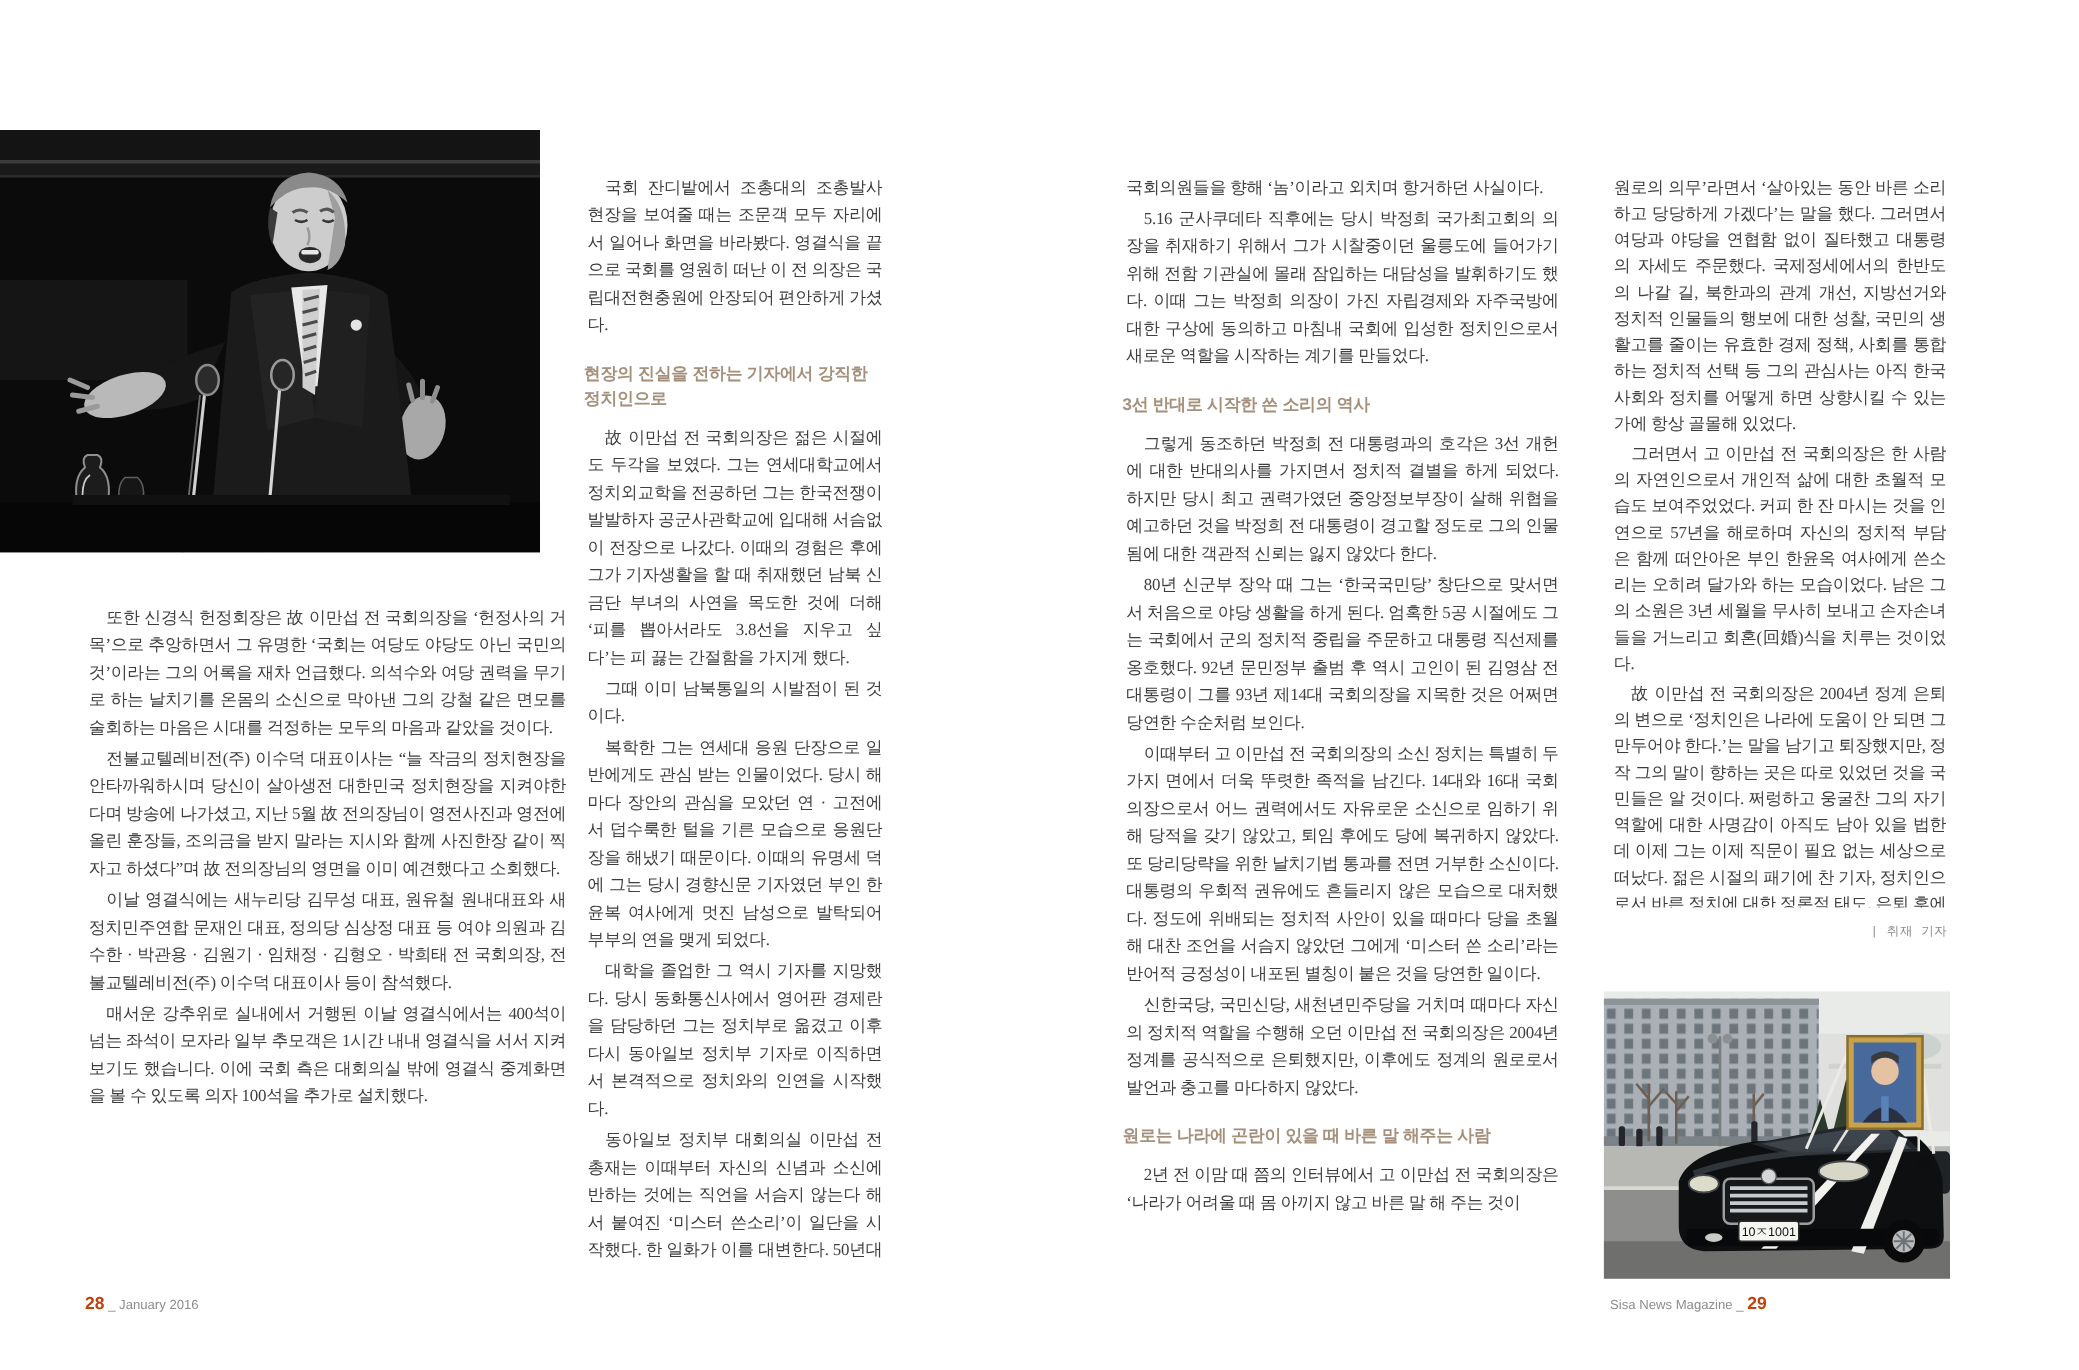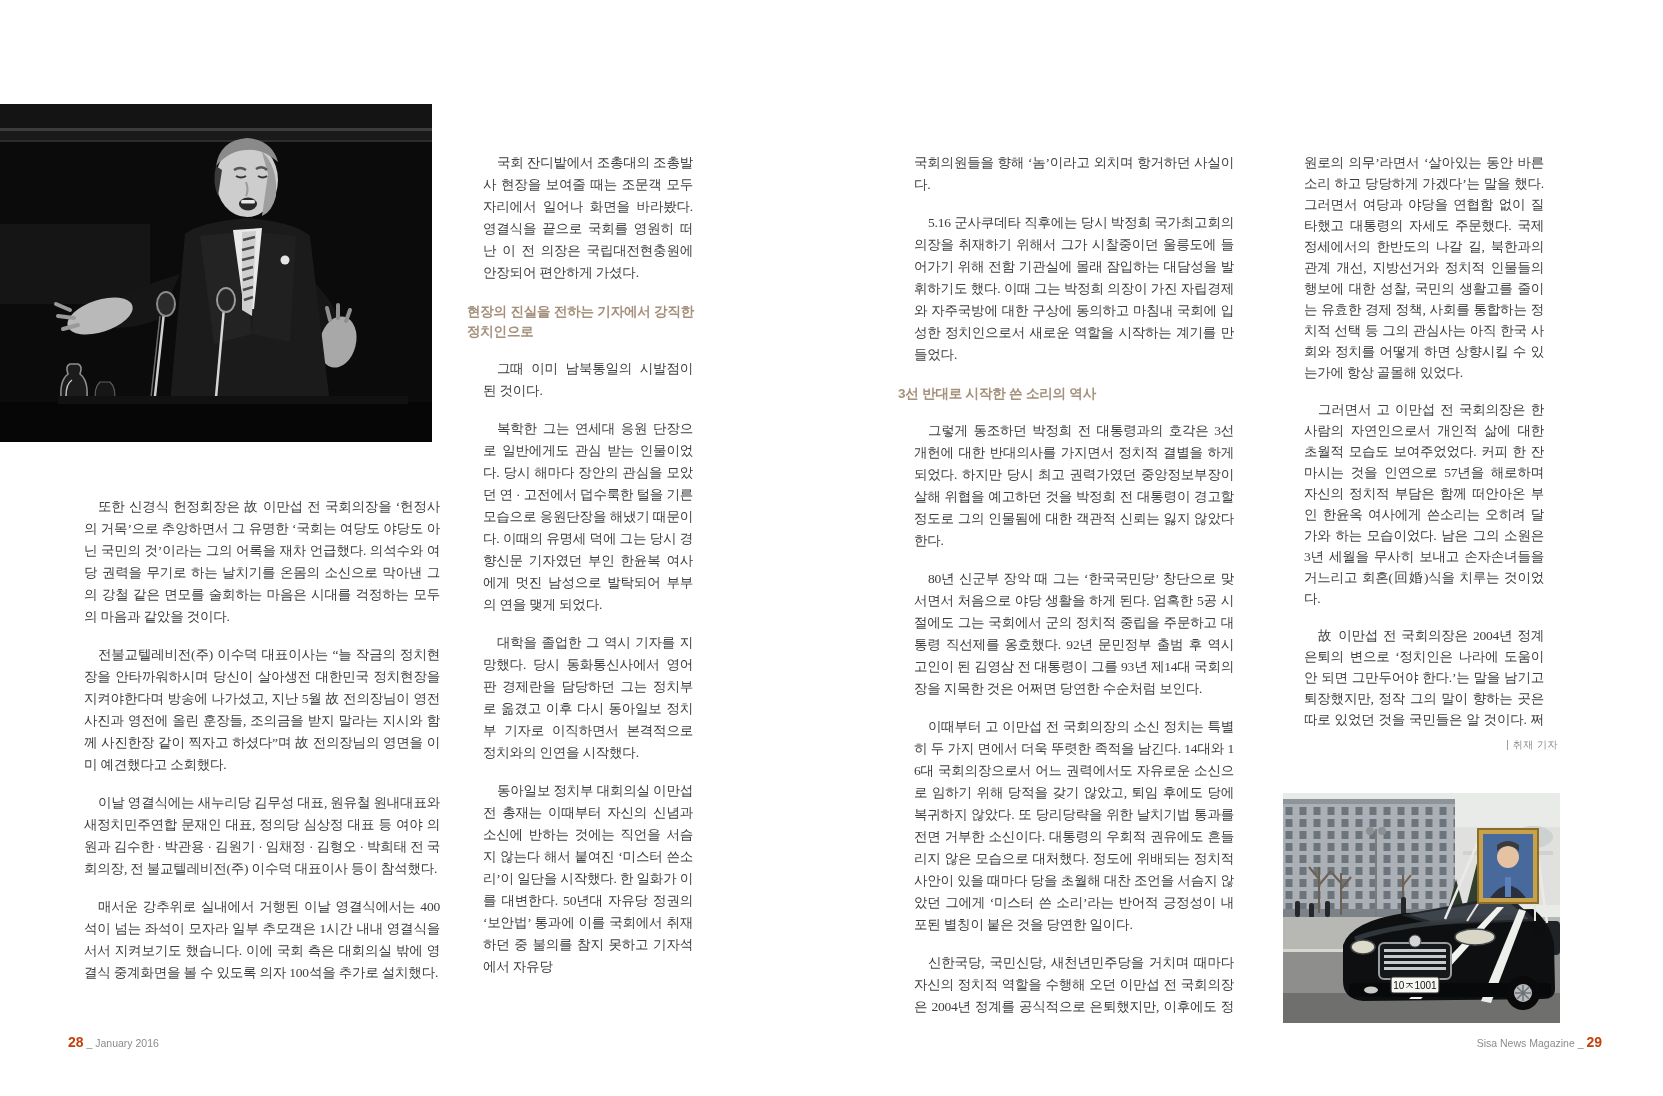--- a/index.html
+++ b/index.html
@@ -4,43 +4,43 @@
 <style>
   html,body{margin:0;padding:0;}
   body{
     width:1663px;height:1096px;position:relative;background:#ffffff;
     font-family:"Liberation Serif","DejaVu Serif",serif;
     overflow:hidden;
   }
   .photo{position:absolute;display:block;}
   .col{position:absolute;overflow:hidden;}
   p.body{
-    margin:16px;text-align:justify;font-size:13.5px;line-height:22px;color:#3d3d3d;
+    margin:3px;text-align:justify;font-size:13.5px;line-height:22px;color:#3d3d3d;
     text-indent:14px;word-break:break-all;letter-spacing:-0.2px;
   }
   p.cont{text-indent:0;}
   .col4 p.body{line-height:21px;}
   h3.sub{
     font-family:"Liberation Sans","DejaVu Sans",sans-serif;
     font-size:13.5px;line-height:20px;color:#a5907c;font-weight:bold;
     margin:18px 0 10px 0;letter-spacing:-0.2px;
   }
   .credit{
     position:absolute;left:1288px;top:738px;width:270px;text-align:right;
-    font-family:Liberation Sans, sans-serif;
+    font-family:Liberation Mono, monospace;
     font-size:10px;color:#8a8a8a;letter-spacing:0.5px;
   }
   .footer{
     position:absolute;top:1034px;
     font-family:"Liberation Sans","DejaVu Sans",sans-serif;
     font-size:10.5px;color:#8c8c8c;
   }
   .footer .pagenum{font-size:14px;font-weight:bold;color:#c2410c;letter-spacing:0;}
   .footer-left{left:68px;}
-  .footer-right{left:1332px;width:270px;text-align:right;}
+  .footer-right{left:1288px;width:270px;text-align:left;}
 </style>
 </head>
 <body>
 
 <svg class="photo" style="left:0;top:104px" width="432" height="338" viewBox="0 0 432 338">
   <rect width="432" height="338" fill="#0b0b0b"></rect>
   <rect y="0" width="432" height="24" fill="#141414"></rect>
   <rect y="24" width="432" height="3" fill="#3c3c3c"></rect>
   <rect y="27" width="432" height="9" fill="#1a1a1a"></rect>
   <rect y="36" width="432" height="2" fill="#2c2c2c"></rect>
@@ -91,20 +91,21 @@
 <div class="col col1" style="left:68px;top:480px;width:388px;height:515px">
   <p class="body">또한 신경식 헌정회장은 故 이만섭 전 국회의장을 ‘헌정사의 거목’으로 추앙하면서 그 유명한 ‘국회는 여당도 야당도 아닌 국민의 것’이라는 그의 어록을 재차 언급했다. 의석수와 여당 권력을 무기로 하는 날치기를 온몸의 소신으로 막아낸 그의 강철 같은 면모를 술회하는 마음은 시대를 걱정하는 모두의 마음과 같았을 것이다.</p>
   <p class="body">전불교텔레비전(주) 이수덕 대표이사는 “늘 작금의 정치현장을 안타까워하시며 당신이 살아생전 대한민국 정치현장을 지켜야한다며 방송에 나가셨고, 지난 5월 故 전의장님이 영전사진과 영전에 올린 훈장들, 조의금을 받지 말라는 지시와 함께 사진한장 같이 찍자고 하셨다”며 故 전의장님의 영면을 이미 예견했다고 소회했다.</p>
   <p class="body">이날 영결식에는 새누리당 김무성 대표, 원유철 원내대표와 새정치민주연합 문재인 대표, 정의당 심상정 대표 등 여야 의원과 김수한 · 박관용 · 김원기 · 임채정 · 김형오 · 박희태 전 국회의장, 전 불교텔레비전(주) 이수덕 대표이사 등이 참석했다.</p>
   <p class="body">매서운 강추위로 실내에서 거행된 이날 영결식에서는 400석이 넘는 좌석이 모자라 일부 추모객은 1시간 내내 영결식을 서서 지켜보기도 했습니다. 이에 국회 측은 대회의실 밖에 영결식 중계화면을 볼 수 있도록 의자 100석을 추가로 설치했다.</p>
 </div>
 
 <div class="col col2" style="left:467px;top:136px;width:242px;height:880px">
   <p class="body">국회 잔디밭에서 조총대의 조총발사 현장을 보여줄 때는 조문객 모두 자리에서 일어나 화면을 바라봤다. 영결식을 끝으로 국회를 영원히 떠난 이 전 의장은 국립대전현충원에 안장되어 편안하게 가셨다.</p>
   <h3 class="sub">현장의 진실을 전하는 기자에서 강직한 정치인으로</h3>
+  <p class="body">故 이만섭 전 국회의장은 젊은 시절에도 두각을 보였다. 그는 연세대학교에서 정치외교학을 전공하던 그는 한국전쟁이 발발하자 공군사관학교에 입대해 서슴없이 전장으로 나갔다. 이때의 경험은 후에 그가 기자생활을 할 때 취재했던 남북 신금단 부녀의 사연을 목도한 것에 더해 ‘피를 뽑아서라도 3.8선을 지우고 싶다’는 피 끓는 간절함을 가지게 했다.</p>
   <p class="body">그때 이미 남북통일의 시발점이 된 것이다.</p>
   <p class="body">복학한 그는 연세대 응원 단장으로 일반에게도 관심 받는 인물이었다. 당시 해마다 장안의 관심을 모았던 연 · 고전에서 덥수룩한 털을 기른 모습으로 응원단장을 해냈기 때문이다. 이때의 유명세 덕에 그는 당시 경향신문 기자였던 부인 한윤복 여사에게 멋진 남성으로 발탁되어 부부의 연을 맺게 되었다.</p>
   <p class="body">대학을 졸업한 그 역시 기자를 지망했다. 당시 동화통신사에서 영어판 경제란을 담당하던 그는 정치부로 옮겼고 이후 다시 동아일보 정치부 기자로 이직하면서 본격적으로 정치와의 인연을 시작했다.</p>
   <p class="body">동아일보 정치부 대회의실 이만섭 전 총재는 이때부터 자신의 신념과 소신에 반하는 것에는 직언을 서슴지 않는다 해서 붙여진 ‘미스터 쓴소리’이 일단을 시작했다. 한 일화가 이를 대변한다. 50년대 자유당 정권의 ‘보안법’ 통과에 이를 국회에서 취재하던 중 불의를 참지 못하고 기자석에서 자유당</p>
 </div>
 
 <div class="footer footer-left">
   <span class="pagenum">28</span>
   <span>_ January 2016</span>
 </div>

